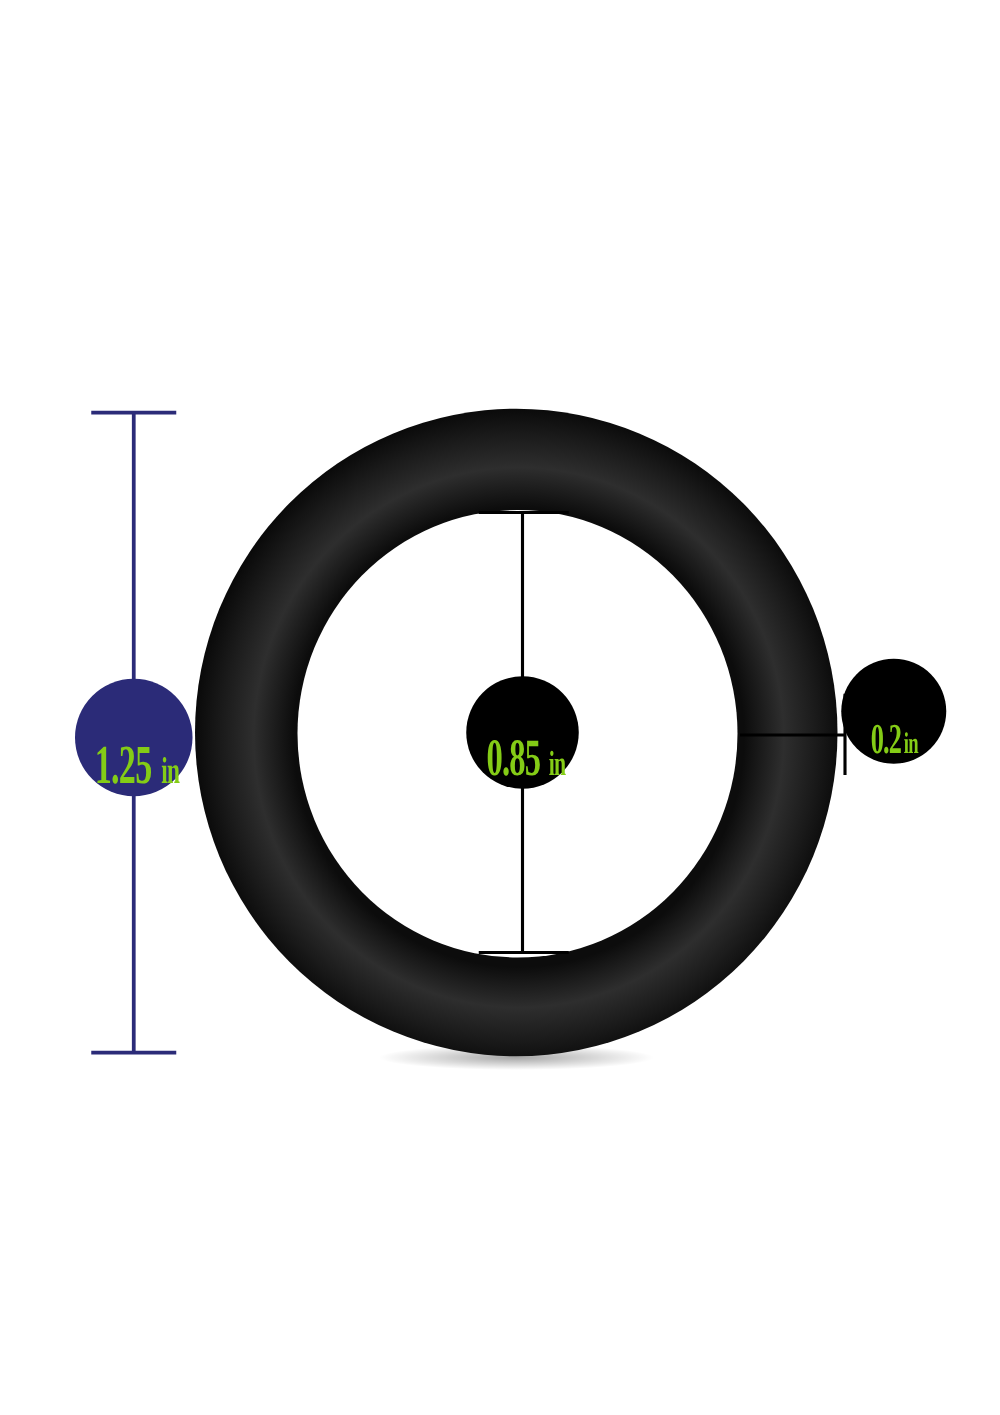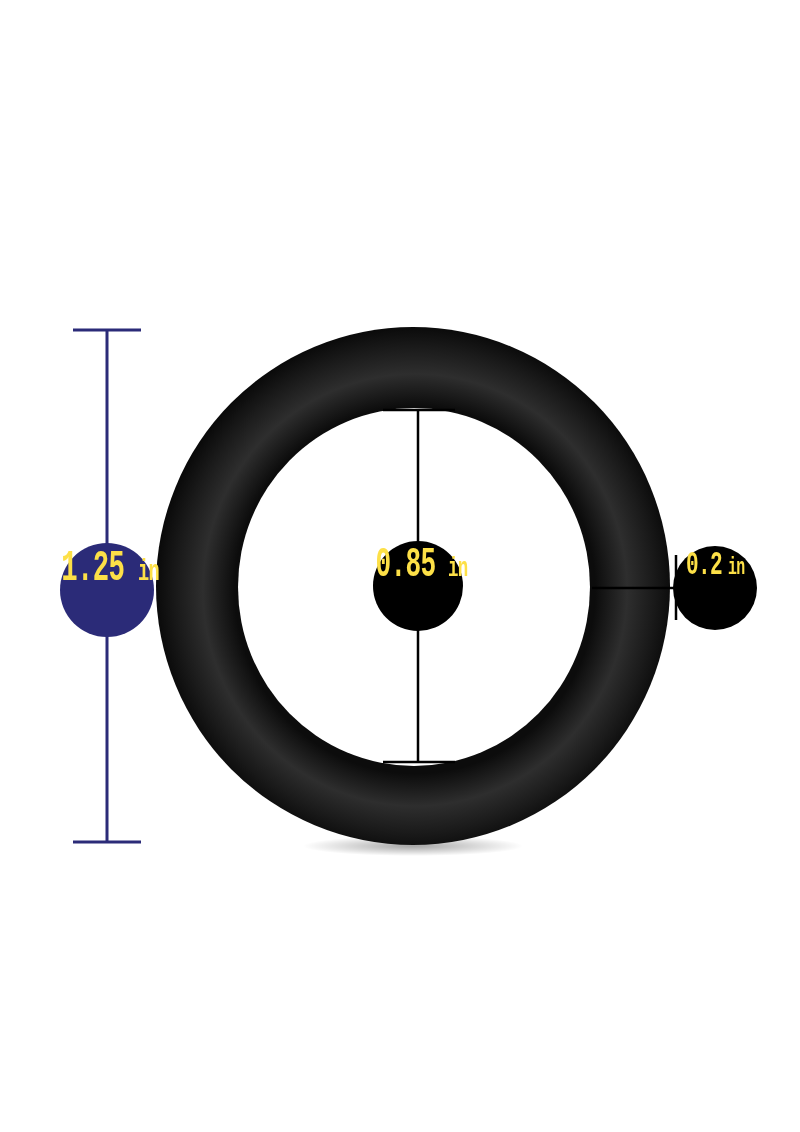--- a/index.html
+++ b/index.html
@@ -19,25 +19,25 @@
       left: 0; top: 0;
       width: 800px; height: 1132px;
     }
     svg.diagram {
       position: absolute;
       left: 0; top: 0;
     }
     .label {
       position: absolute;
       display: flex;
-      align-items: flex-start;
+      align-items: flex-end;
       justify-content: center;
       border-radius: 50%;
-      color: #fde047;
-      font-family: Liberation Mono, monospace;
+      color: #84cc16;
+      font-family: Liberation Serif, serif;
       font-weight: bold;
       letter-spacing: -1px;
       white-space: nowrap;
     }
     .label .num {
       display: inline-block;
       transform: scaleX(0.62);
       transform-origin: center;
     }
     .label .unit {
@@ -54,21 +54,21 @@
     }
     .label-overall .unit { font-size: 30px; margin-top: 8px; }
     .label-inner {
       left: 373px; top: 541px;
       width: 90px; height: 90px;
       background: #000000;
       font-size: 42px;
     }
     .label-inner .unit { font-size: 28px; margin-top: 8px; }
     .label-thickness {
-      left: 673px; top: 546px;
+      left: 673px; top: 527px;
       width: 84px; height: 84px;
       background: #000000;
       font-size: 34px;
     }
     .label-thickness .unit { font-size: 24px; margin-top: 6px; }
     .label-inner-wrap {
       display: flex; align-items: baseline; justify-content: center;
     }
   </style>
 </head>

